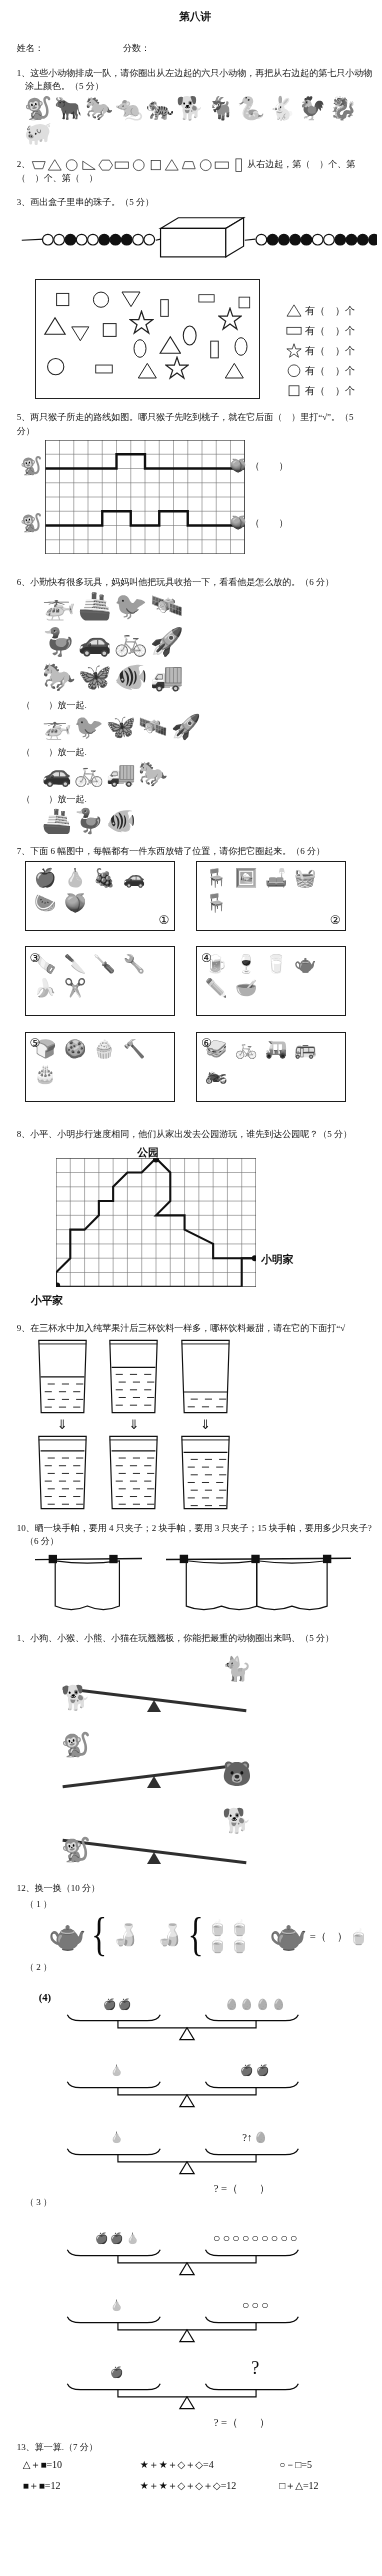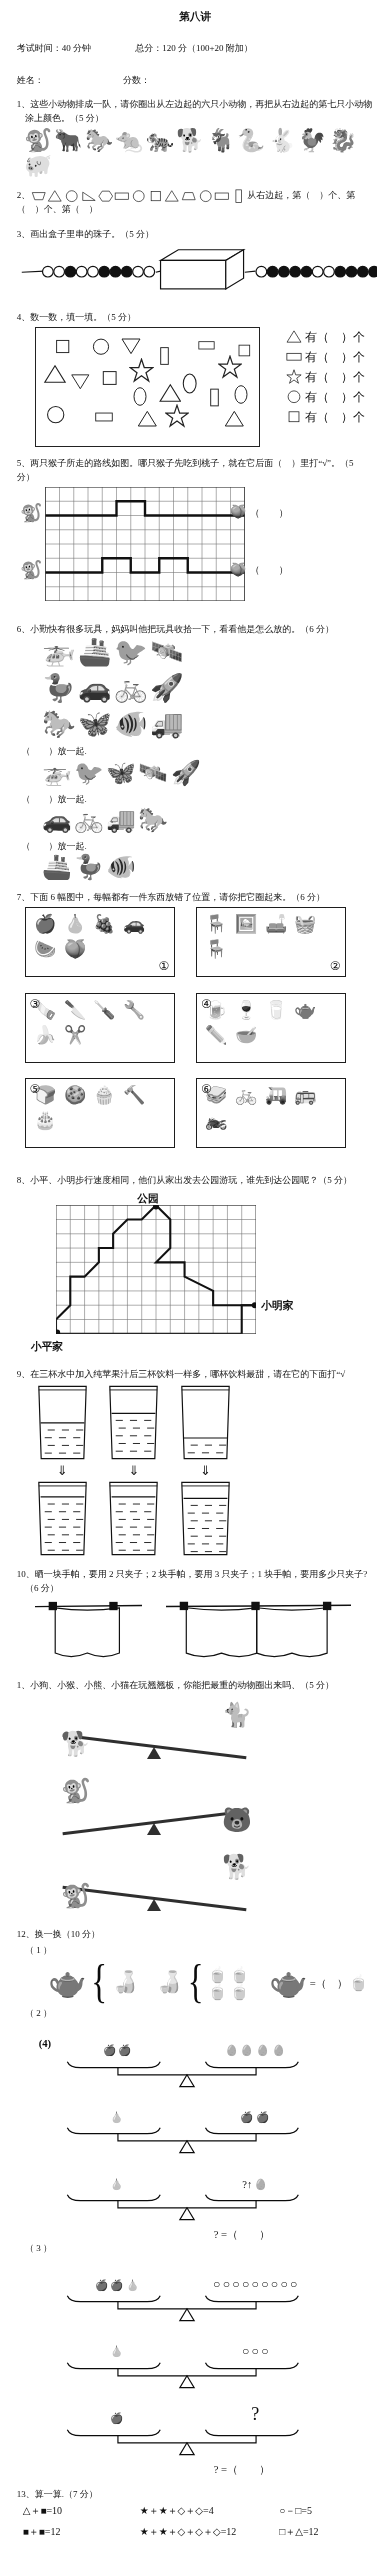--- a/index.html
+++ b/index.html
@@ -19,21 +19,21 @@
   .fig{margin:3.6px 0 0 6px;}
   .emoji-row{display:flex;align-items:flex-end;flex-wrap:wrap;}
   .shape-row{display:inline-flex;align-items:center;vertical-align:middle;}
   .shape-row svg{margin:0 0.6px;}
   
   .beads-fig{margin-left:3.6px;}
   
   .q4wrap{display:flex;margin-left:18px;}
   .scatterbox{position:relative;width:223px;height:118px;border:1.2px solid #222;}
   .scatterbox svg{position:absolute;}
-  .countlist{margin-left:25px;font-size:12px;}
+  .countlist{margin-left:25px;font-size:10px;margin-top:21px;}
   .countlist .cl-row{display:flex;align-items:center;height:20px;}
   .countlist svg{margin-right:2.4px;}
   
   .gridfig{position:relative;margin-left:3.6px;}
   .gridfig .mk{position:absolute;font-size:18px;}
   .gridfig .pc{position:absolute;font-size:13px;}
   .gridfig .blank{position:absolute;font-size:9.5px;}
   .maplabel{position:absolute;font-size:10.7px;}
   .dotlbl{font-weight:bold;}
   
@@ -74,24 +74,20 @@
   .q13cols .c3{width:101px;}
   .q13cols div{margin-bottom:6px;}
 </style>
 </head>
 <body>
 
 <div class="page">
 
   <div class="center lesson">第八讲</div>
 
-  <div class="meta">
-    <span>考试时间：40 分钟</span><span class="gap"></span>
-    <span>总分：120 分（100+20 附加）</span>
-  </div>
   <div class="meta">
     <span>姓名：</span><span class="gap" style="width:77px"></span>
     <span>分数：</span>
   </div>
 
   <div class="q">
     <div class="stem">
       <span>1、这些小动物排成一队，请你圈出从左边起的六只小动物，再把从右边起的第七只小动物</span><br><span class="indent">涂上颜色。（5 分）</span>
     </div>
     <div class="fig emoji-row bw">
@@ -185,21 +181,20 @@
           <circle cx="539" cy="45" r="9" fill="#111" stroke="#111" stroke-width="2"></circle>
           <circle cx="558" cy="45" r="9" fill="#111" stroke="#111" stroke-width="2"></circle>
           <circle cx="577" cy="45" r="9" fill="#111" stroke="#111" stroke-width="2"></circle>
           <circle cx="596" cy="45" r="9" fill="#111" stroke="#111" stroke-width="2"></circle>
           <circle cx="615" cy="45" r="9" fill="#111" stroke="#111" stroke-width="2"></circle>
           <line x1="626" y1="46" x2="646" y2="44" stroke="#111" stroke-width="2"></line>
         </svg></div>
   </div>
 
   <div class="q">
-    <div class="stem">4、数一数，填一填。（5 分）</div>
     <div class="q4wrap">
       <div class="scatterbox">
           <svg width="21.4" height="19" viewBox="0 0 100 100" style="left: 16.7px; top: 9.5px;">
             <rect x="18" y="18" width="64" height="64" fill="none" stroke="#222" stroke-width="5"></rect>
           </svg>
           <svg width="20" height="21.4" viewBox="0 0 100 100" style="left: 55px; top: 8.3px;">
             <circle cx="50" cy="50" r="38" fill="none" stroke="#222" stroke-width="5"></circle>
           </svg>
           <svg width="24" height="20" viewBox="0 0 100 100" style="left: 83px; top: 8.3px;">
             <polygon points="5,15 95,15 50,88" fill="none" stroke="#222" stroke-width="5"></polygon>
@@ -565,21 +560,21 @@
           <line x1="64" y1="107.88" x2="76" y2="107.88" stroke="#111" stroke-width="1.5"></line>
           <line x1="21" y1="120.88" x2="33" y2="120.88" stroke="#111" stroke-width="1.5"></line>
           <line x1="45" y1="120.88" x2="57" y2="120.88" stroke="#111" stroke-width="1.5"></line>
           <line x1="69" y1="120.88" x2="81" y2="120.88" stroke="#111" stroke-width="1.5"></line>
         </svg>
       </div>
   </div>
 
   <div class="q">
     <div class="stem">
-      <span>10、晒一块手帕，要用 2 只夹子；2 块手帕，要用 3 只夹子；1 块手帕，要用多少只夹子?</span><br><span class="indent">（6 分）</span>
+      <span>10、晒一块手帕，要用 4 只夹子；2 块手帕，要用 3 只夹子；15 块手帕，要用多少只夹子?</span><br><span class="indent">（6 分）</span>
     </div>
     <div style="display:flex;margin-left:18px;">
       <span><svg width="107" height="66" viewBox="0 0 180 110">
             <line x1="0" y1="14" x2="180" y2="12" stroke="#111" stroke-width="2.5"></line>
             <rect x="23" y="6" width="14" height="14" fill="#111"></rect>
             <rect x="125" y="6" width="14" height="14" fill="#111"></rect>
             <path d="M34,16 L34,92 q27,12 54,0 q27,12 54,0 L142,16 q-54,8 -108,0" fill="none" stroke="#111" stroke-width="2"></path>
           </svg></span>
       <span style="width:24px"></span>
       <span><svg width="185" height="66" viewBox="0 0 310 110">

